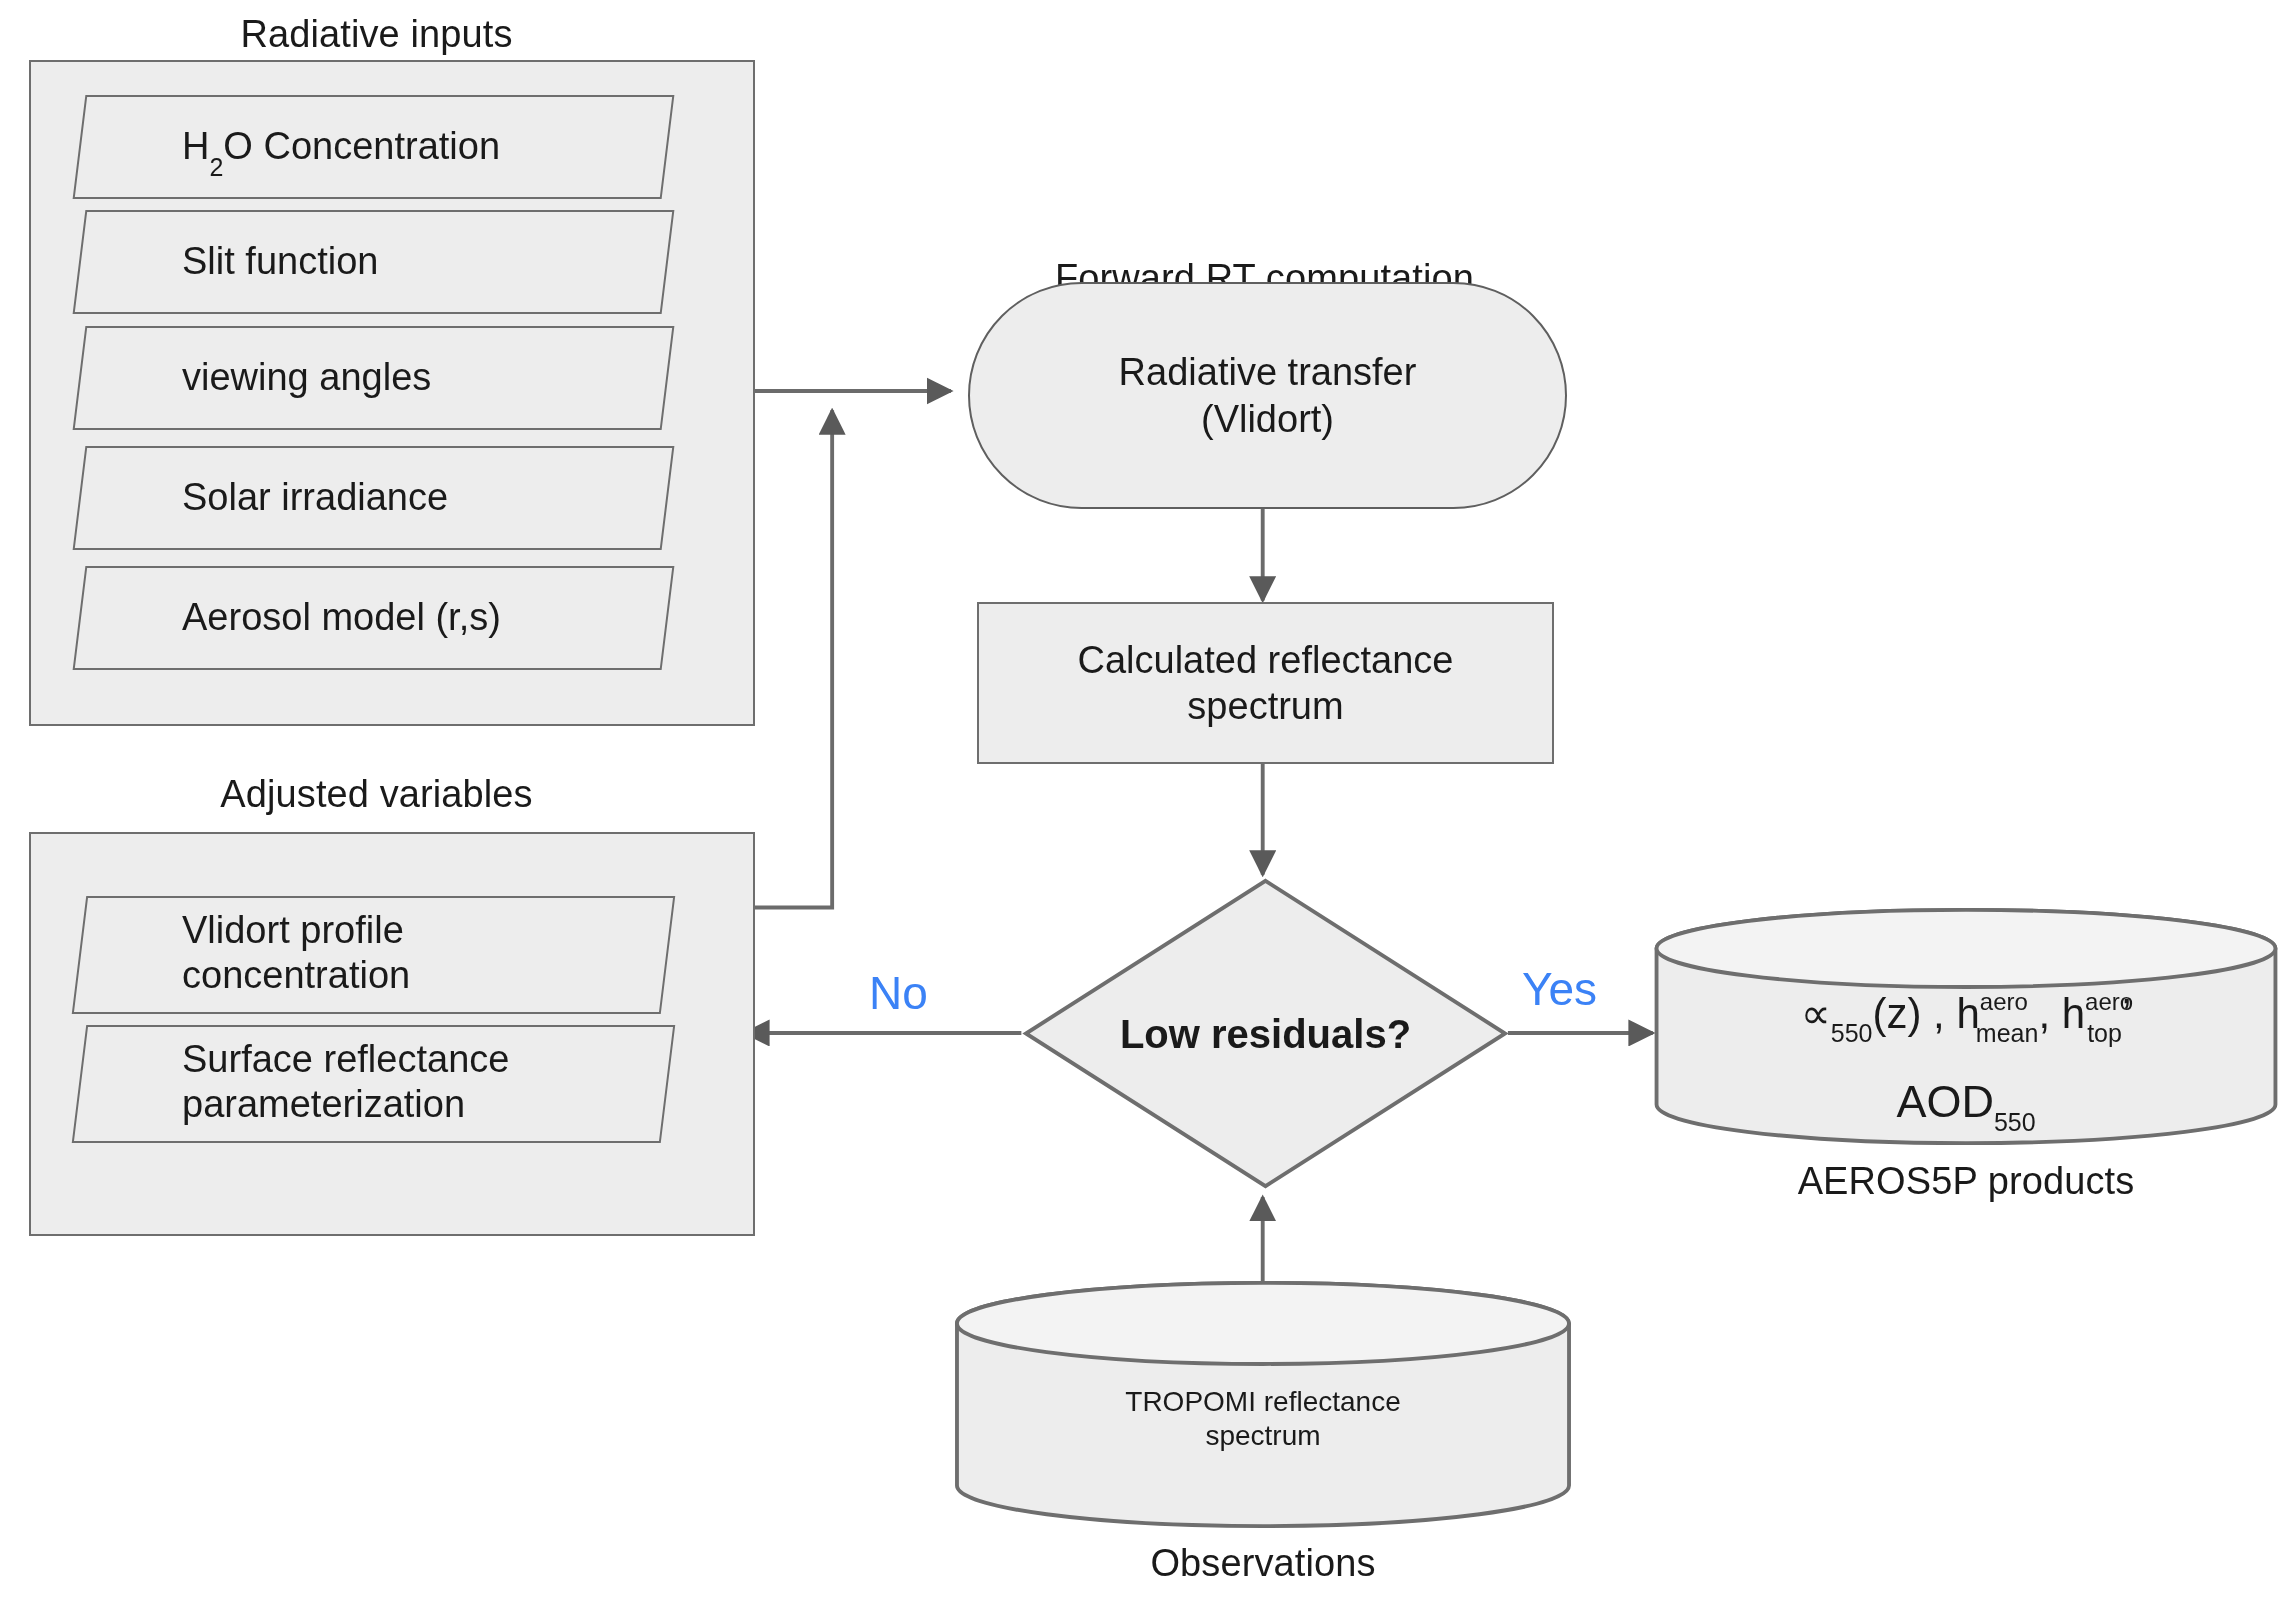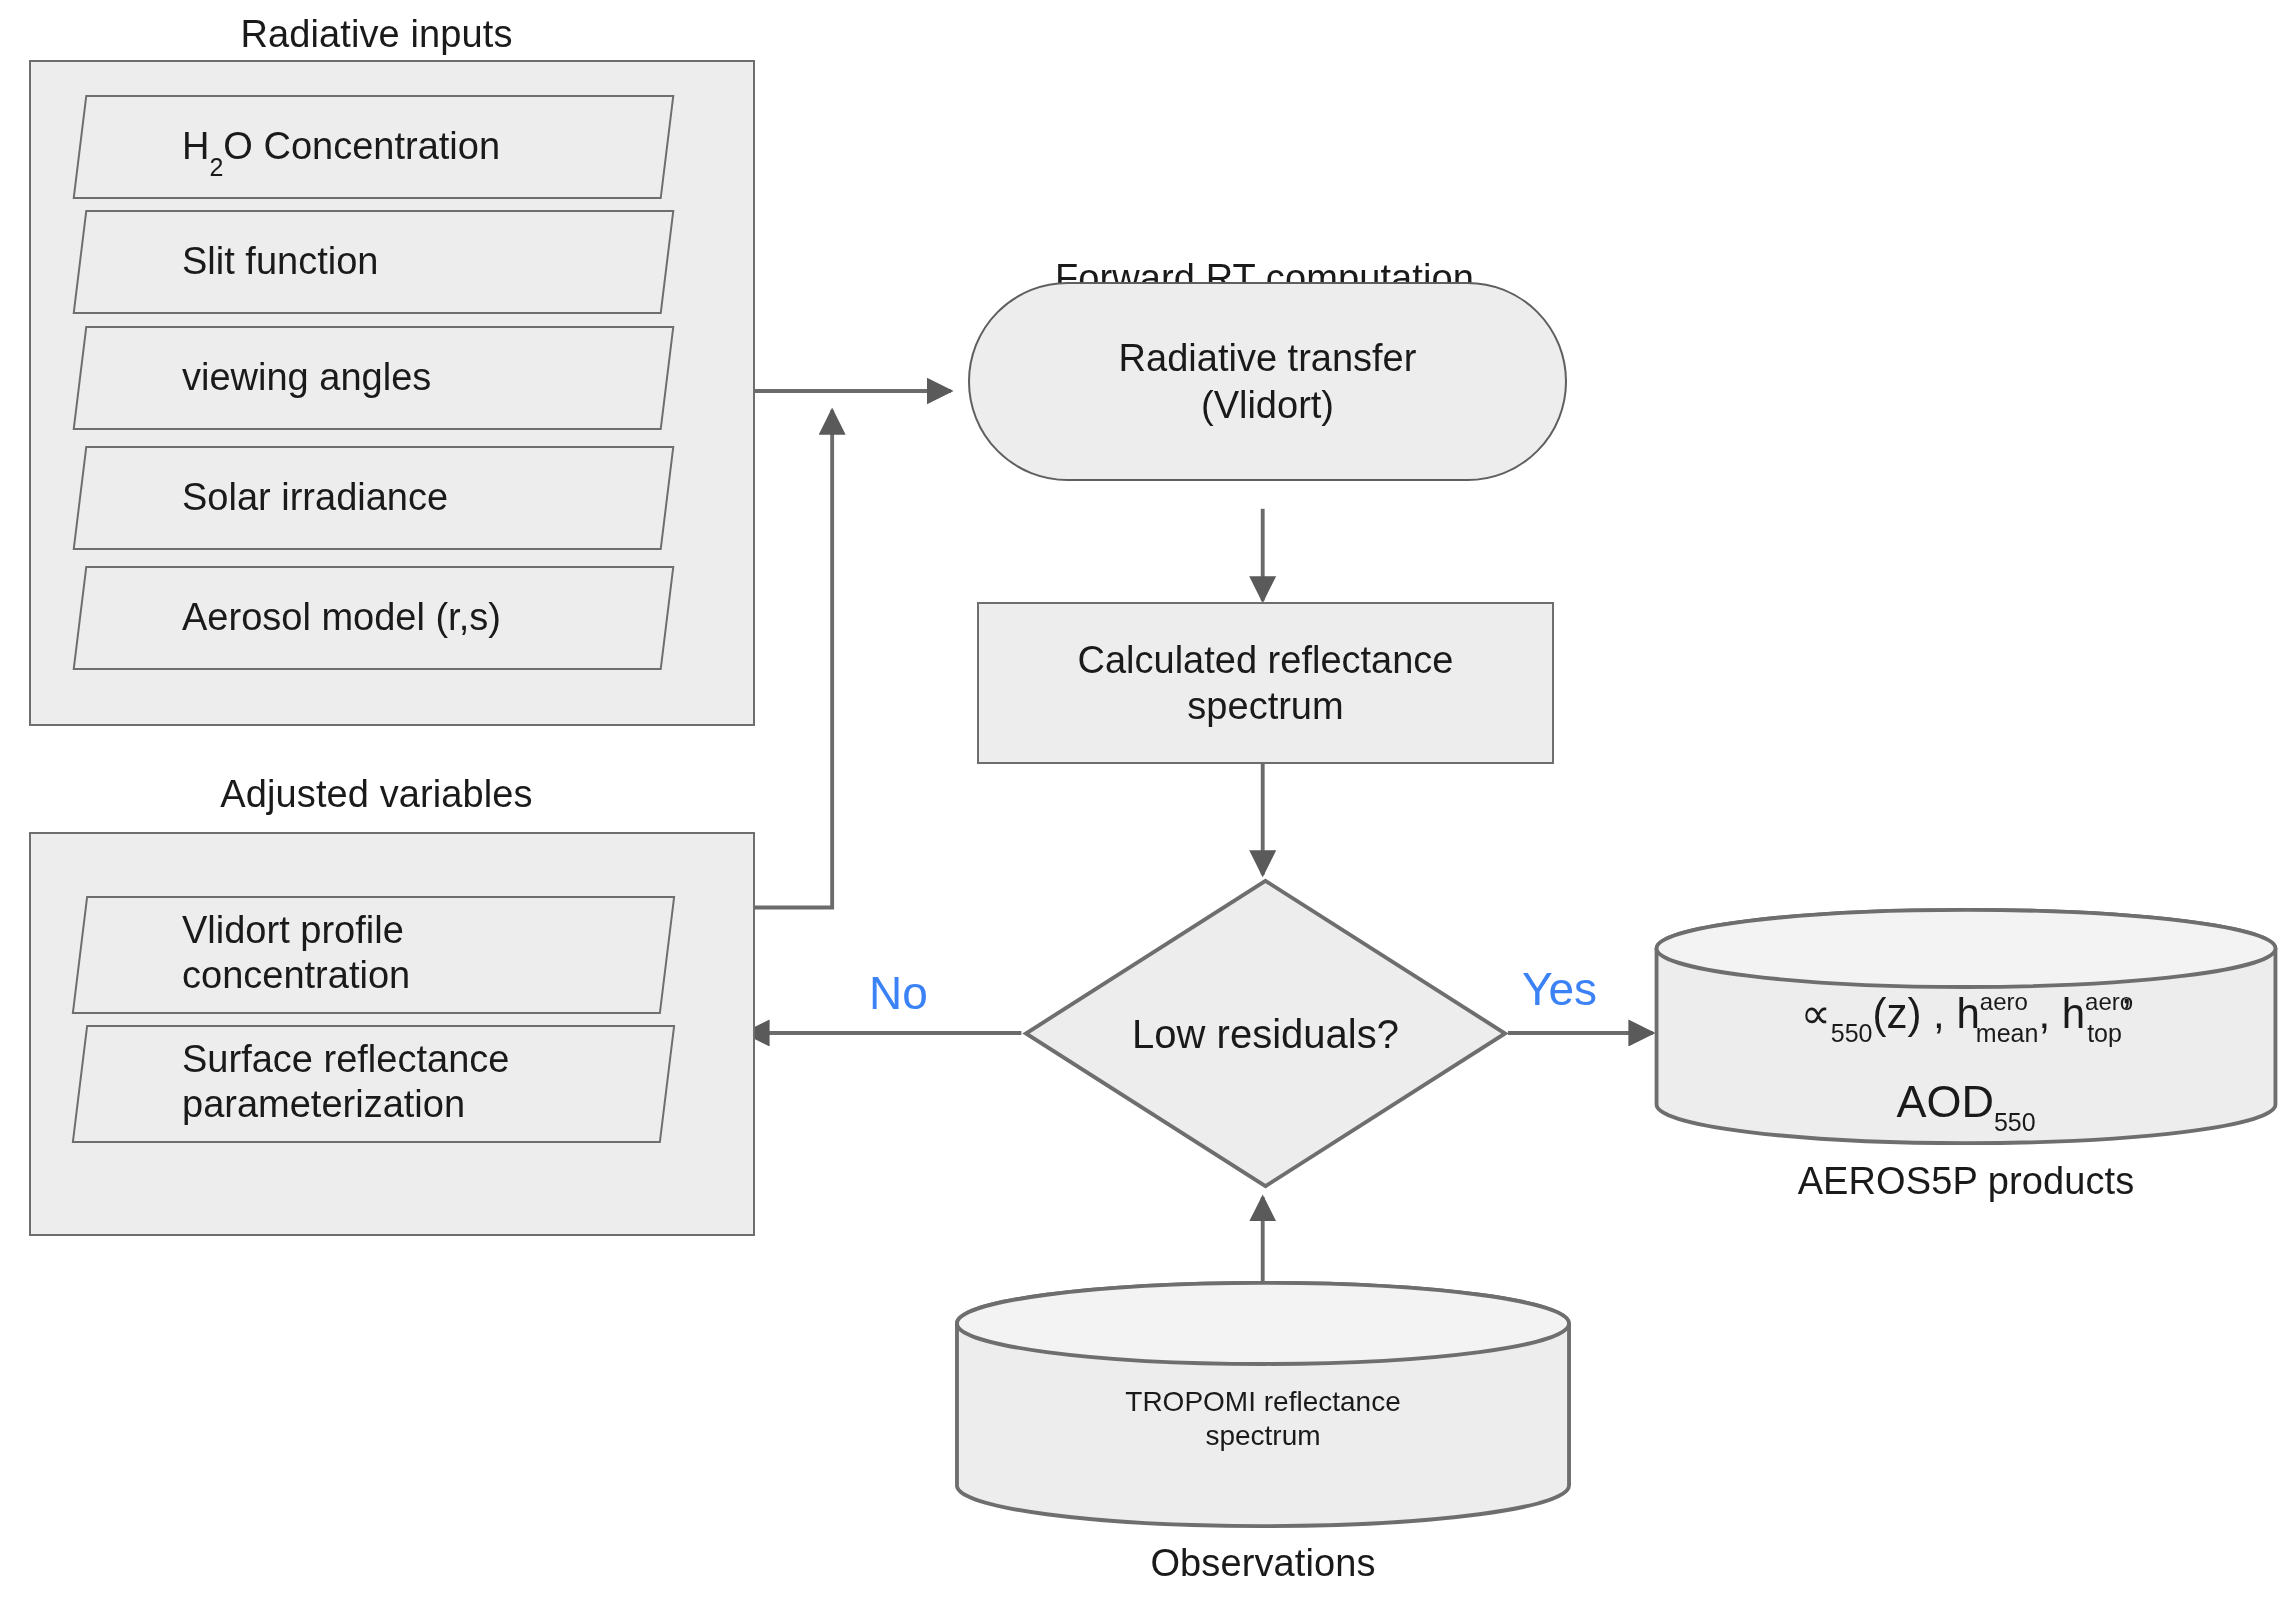--- a/index.html
+++ b/index.html
@@ -70,20 +70,21 @@
     background: #ededed;
     border: 2.9px solid #5f5f5f;
     box-sizing: border-box;
     border-radius: 114px;
     display: flex;
     align-items: center;
     justify-content: center;
   }
   .diamond-wrap {
     position: absolute;
+    font-weight: bold;
   }
   .diamond-text {
     position: absolute;
     width: 100%;
     top: 50%;
     transform: translateY(-50%);
     text-align: center;
     font-size: 40px;
     color: #1a1a1a;
     white-space: nowrap;
@@ -201,21 +202,21 @@
   <div class="para" style="left:79px; top:896px; width:589px; height:118px;"></div>
   <div class="para-text" style="left:182px; top:908px; white-space:pre-line; text-align:left;">Vlidort profile
 concentration</div>
 
   <div class="para" style="left:79px; top:1025px; width:589px; height:118px;"></div>
   <div class="para-text" style="left:182px; top:1037px; white-space:pre-line; text-align:left;">Surface reflectance
 parameterization</div>
 
   <div class="lbl" style="left:970px; top:224px; width:589px;margin-top:32px;">Forward RT computation</div>
 
-  <div class="round-node" style="left:968px; top:282px; width:599px; height:199px;">
+  <div class="round-node" style="left:968px; top:282px; width:599px; height:227px;">
     <span>Radiative transfer
 (Vlidort)</span>
   </div>
 
   <div class="rect-node" style="left:977px; top:602px; width:577px; height:162px;">
     <span>Calculated reflectance
 spectrum</span>
   </div>
 
   <div class="diamond-wrap" style="left:1022px; top:877px; width:487px; height:313px;">

